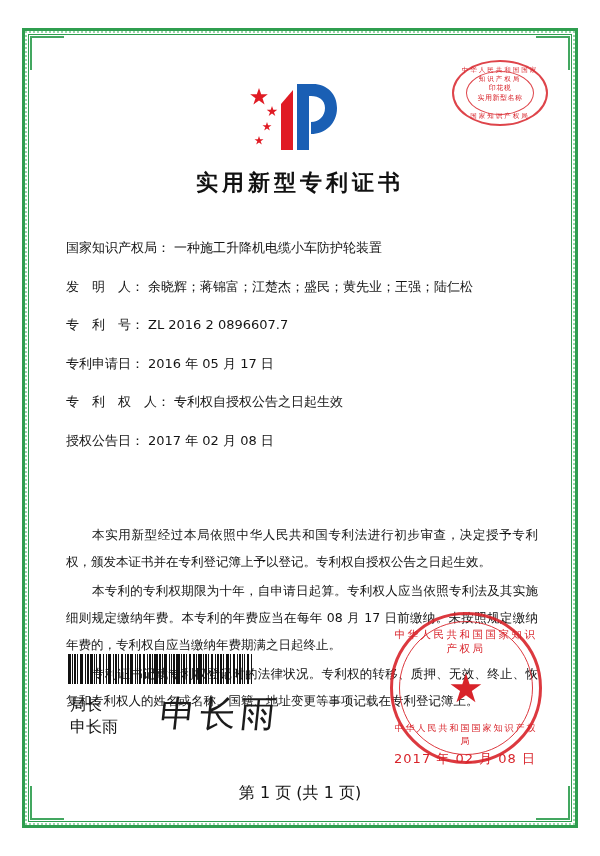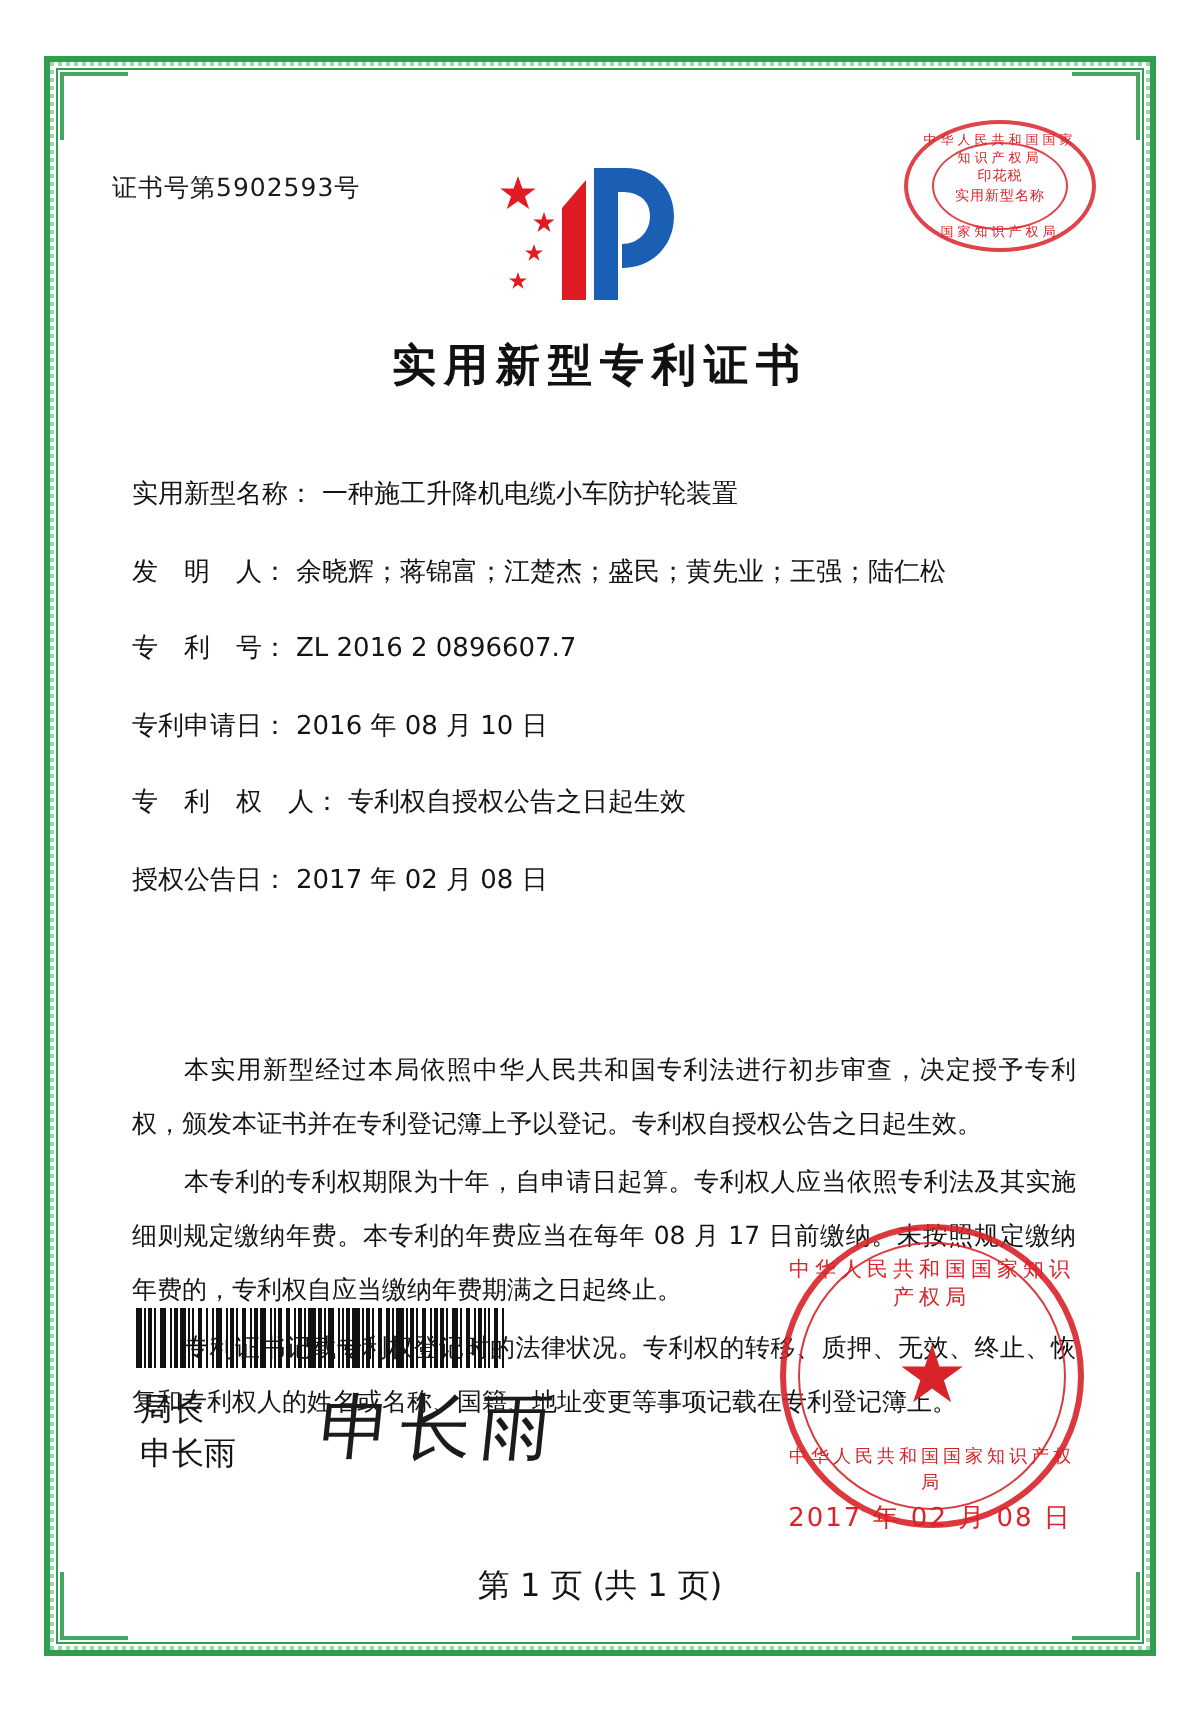--- a/index.html
+++ b/index.html
@@ -280,21 +280,20 @@
 <div class="page">
 
   <div class="border-outer"></div>
   <div class="border-wave"></div>
   <div class="border-inner"></div>
   <div class="corner tl"></div>
   <div class="corner tr"></div>
   <div class="corner bl"></div>
   <div class="corner br"></div>
 
-  <div class="cert-no">证书号第5902593号</div>
 
   <div class="emblem">
     <svg width="118" height="78" viewBox="0 0 118 78" xmlns="http://www.w3.org/2000/svg">
       <path d="M56 6 L72 6 C86 6 96 16 96 30 C96 46 84 56 70 56 L70 44 C78 44 84 38 84 30 C84 22 78 18 70 18 L68 18 L68 72 L56 72 Z" fill="#1a5fb4"></path>
       <path d="M52 12 L52 72 L40 72 L40 26 Z" fill="#e01b24"></path>
       <g fill="#e01b24">
         <polygon points="18,10 20.2,16.2 26.8,16.2 21.5,20.2 23.6,26.5 18,22.6 12.4,26.5 14.5,20.2 9.2,16.2 15.8,16.2"></polygon>
         <polygon points="31,28 32.3,31.8 36.3,31.8 33,34.2 34.3,38 31,35.6 27.7,38 29,34.2 25.7,31.8 29.7,31.8"></polygon>
         <polygon points="26,44 27.1,47.2 30.5,47.2 27.7,49.2 28.8,52.4 26,50.4 23.2,52.4 24.3,49.2 21.5,47.2 24.9,47.2"></polygon>
         <polygon points="18,58 19.1,61.2 22.5,61.2 19.7,63.2 20.8,66.4 18,64.4 15.2,66.4 16.3,63.2 13.5,61.2 16.9,61.2"></polygon>
@@ -308,34 +307,34 @@
     <div class="arc">中华人民共和国国家知识产权局</div>
     <div class="txt l1">印花税</div>
     <div class="txt l2">实用新型名称</div>
     <div class="arc bottom">国家知识产权局</div>
   </div>
 
   <div class="title">实用新型专利证书</div>
 
   <div class="fields">
     <div class="field-row">
-      <span class="field-label">实用新型名称：</span>
+      <span class="field-label">国家知识产权局：</span>
       <span class="field-value">一种施工升降机电缆小车防护轮装置</span>
     </div>
     <div class="field-row">
       <span class="field-label">发　明　人：</span>
       <span class="field-value">余晓辉；蒋锦富；江楚杰；盛民；黄先业；王强；陆仁松</span>
     </div>
     <div class="field-row">
       <span class="field-label">专　利　号：</span>
       <span class="field-value">ZL 2016 2 0896607.7</span>
     </div>
     <div class="field-row">
       <span class="field-label">专利申请日：</span>
-      <span class="field-value">2016 年 08 月 10 日</span>
+      <span class="field-value">2016 年 05 月 17 日</span>
     </div>
     <div class="field-row">
       <span class="field-label">专　利　权　人：</span>
       <span class="field-value">专利权自授权公告之日起生效</span>
     </div>
     <div class="field-row">
       <span class="field-label">授权公告日：</span>
       <span class="field-value">2017 年 02 月 08 日</span>
     </div>
   </div>

